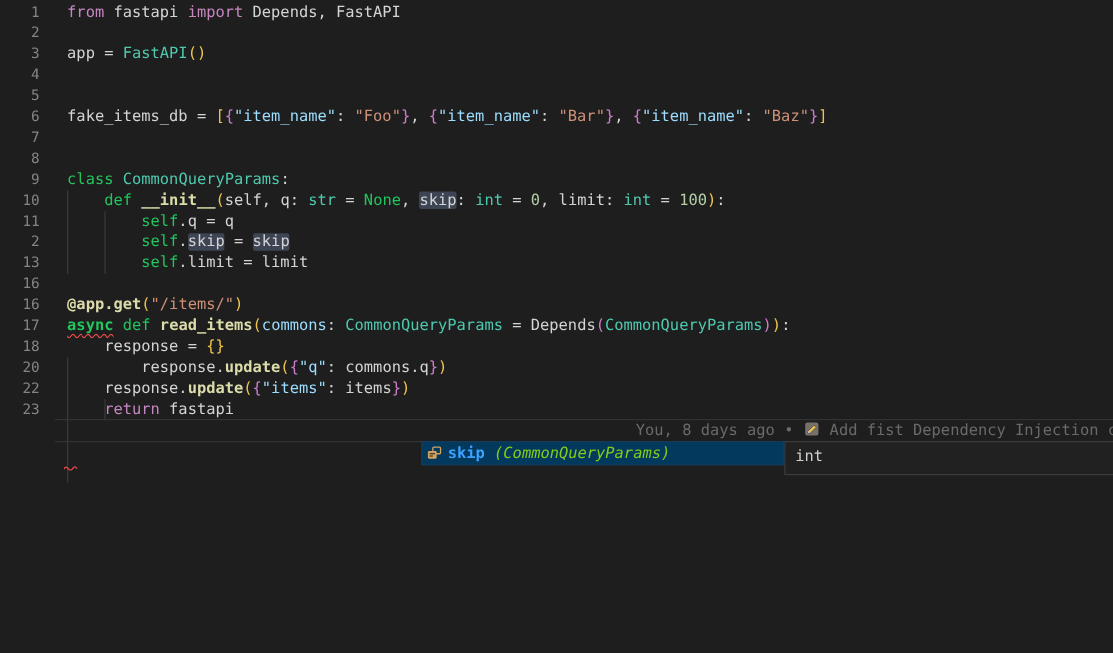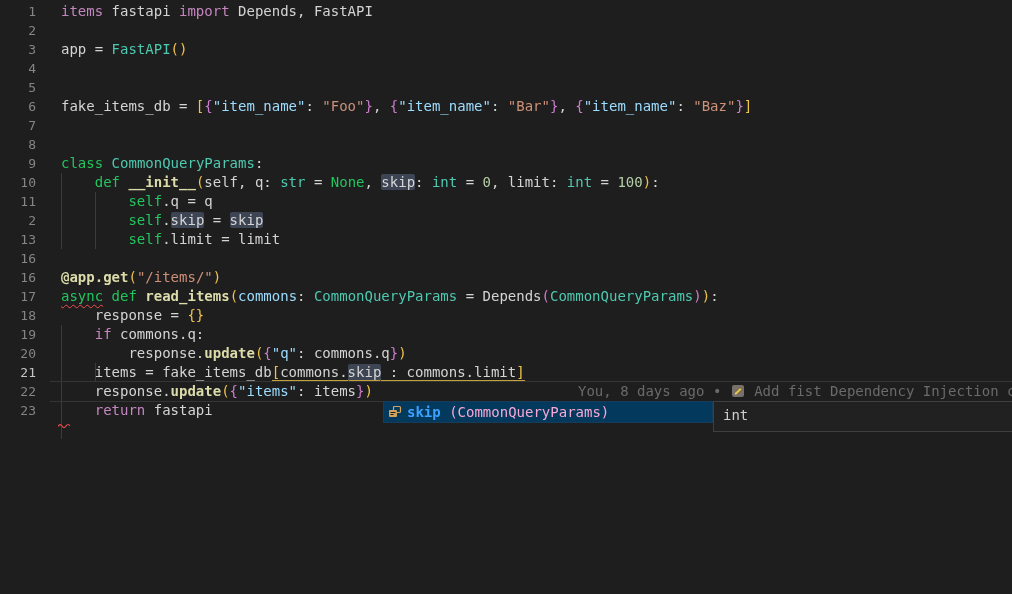--- a/index.html
+++ b/index.html
@@ -22,73 +22,71 @@
   .cls {color:#4ec9b0;}
   .fn  {color:#dcdcaa;font-weight:bold;}
   .str {color:#ce9178;}
   .key {color:#9cdcfe;}
   .num {color:#b5cea8;}
   .b1  {color:#eec34c;}
   .b2  {color:#cd7ccd;}
   .hl  {background:#3d4453;border-radius:2px;}
   .u   {border-bottom:1px solid #c5a13c;}
   .sq  {text-decoration:underline wavy #f14c4c 1px;text-underline-offset:3px;
-        text-decoration-skip-ink:none;}
+        text-decoration-skip-ink:none;font-weight:bold;}
   
   .indent-guide{position:absolute;width:1px;background:#3c3c3c;z-index:1;}
   #current-line{position:absolute;left:50px;right:0;top:381px;height:19px;
       border-top:1px solid #353535;border-bottom:1px solid #353535;z-index:1;}
   #blame{position:absolute;left:578px;top:382px;height:19px;line-height:19px;
       font-size:14px;color:#6a6a6a;white-space:pre;z-index:3;}
   #blame svg{vertical-align:-2px;margin:0 1px;}
   
   #suggest-row{position:absolute;left:383px;top:401px;width:330px;height:22px;
       background:#04395e;border:1px solid #163c5a;box-sizing:border-box;
       display:flex;align-items:center;z-index:6;font-size:14px;white-space:pre;}
   #suggest-row .kind{margin:0 4px 0 3px;display:flex;align-items:center;}
   #suggest-row .label{color:#3ca2ff;font-weight:bold;}
-  #suggest-row .detail{color:#f9a8d4;}
+  #suggest-row .detail{color:#84cc16;font-style:italic;}
   #suggest-detail-panel{position:absolute;left:713px;top:401px;width:310px;height:31px;
       background:#212122;border:1px solid #3f3f3f;box-sizing:border-box;z-index:5;
       font-size:14px;color:#cfcfcf;padding:5px 0 0 9px;}
   #error-mark{position:absolute;left:58px;top:413px;z-index:3;}
 </style>
 </head>
 <body>
 
 <div id="editor">
 
   <div class="indent-guide" style="left:61px;top:173px;height:76px;"></div>
   <div class="indent-guide" style="left:95px;top:192px;height:57px;"></div>
   <div class="indent-guide" style="left:61px;top:325px;height:114px;"></div>
   <div class="indent-guide" style="left:95px;top:363px;height:19px;"></div>
 
   <div id="current-line"></div>
 
   <div id="code-lines">
-      <div class="line"><span class="ln">1</span><span class="code"><span class="ctrl">items</span><span class="p"> fastapi </span><span class="ctrl">import</span><span class="p"> Depends, FastAPI</span></span></div>
+      <div class="line"><span class="ln">1</span><span class="code"><span class="ctrl">from</span><span class="p"> fastapi </span><span class="ctrl">import</span><span class="p"> Depends, FastAPI</span></span></div>
       <div class="line"><span class="ln">2</span><span class="code"></span></div>
       <div class="line"><span class="ln">3</span><span class="code"><span class="p">app = </span><span class="cls">FastAPI</span><span class="b1">()</span></span></div>
       <div class="line"><span class="ln">4</span><span class="code"></span></div>
       <div class="line"><span class="ln">5</span><span class="code"></span></div>
       <div class="line"><span class="ln">6</span><span class="code"><span class="p">fake_items_db = </span><span class="b1">[</span><span class="b2">{</span><span class="key">"item_name"</span><span class="p">: </span><span class="str">"Foo"</span><span class="b2">}</span><span class="p">, </span><span class="b2">{</span><span class="key">"item_name"</span><span class="p">: </span><span class="str">"Bar"</span><span class="b2">}</span><span class="p">, </span><span class="b2">{</span><span class="key">"item_name"</span><span class="p">: </span><span class="str">"Baz"</span><span class="b2">}</span><span class="b1">]</span></span></div>
       <div class="line"><span class="ln">7</span><span class="code"></span></div>
       <div class="line"><span class="ln">8</span><span class="code"></span></div>
       <div class="line"><span class="ln">9</span><span class="code"><span class="kw">class</span><span class="p"> </span><span class="cls">CommonQueryParams</span><span class="p">:</span></span></div>
       <div class="line"><span class="ln">10</span><span class="code"><span class="p">    </span><span class="kw">def</span><span class="p"> </span><span class="fn">__init__</span><span class="b1">(</span><span class="p">self, q: </span><span class="cls">str</span><span class="p"> = </span><span class="kw">None</span><span class="p">, </span><span class="hl">skip</span><span class="p">: </span><span class="cls">int</span><span class="p"> = </span><span class="num">0</span><span class="p">, limit: </span><span class="cls">int</span><span class="p"> = </span><span class="num">100</span><span class="b1">)</span><span class="p">:</span></span></div>
       <div class="line"><span class="ln">11</span><span class="code"><span class="p">        </span><span class="kw">self</span><span class="p">.q = q</span></span></div>
       <div class="line"><span class="ln">2</span><span class="code"><span class="p">        </span><span class="kw">self</span><span class="p">.</span><span class="hl">skip</span><span class="p"> = </span><span class="hl">skip</span></span></div>
       <div class="line"><span class="ln">13</span><span class="code"><span class="p">        </span><span class="kw">self</span><span class="p">.limit = limit</span></span></div>
       <div class="line"><span class="ln">16</span><span class="code"></span></div>
       <div class="line"><span class="ln">16</span><span class="code"><span class="fn">@app.get</span><span class="b1">(</span><span class="str">"/items/"</span><span class="b1">)</span></span></div>
       <div class="line"><span class="ln">17</span><span class="code"><span class="kw sq">async</span><span class="p"> </span><span class="kw">def</span><span class="p"> </span><span class="fn">read_items</span><span class="b1">(</span><span class="key">commons</span><span class="p">: </span><span class="cls">CommonQueryParams</span><span class="p"> = Depends</span><span class="b2">(</span><span class="cls">CommonQueryParams</span><span class="b2">)</span><span class="b1">)</span><span class="p">:</span></span></div>
       <div class="line"><span class="ln">18</span><span class="code"><span class="p">    response = </span><span class="b1">{}</span></span></div>
-      <div class="line"><span class="ln">19</span><span class="code"><span class="p">    </span><span class="ctrl">if</span><span class="p"> commons.q:</span></span></div>
       <div class="line"><span class="ln">20</span><span class="code"><span class="p">        response.</span><span class="fn">update</span><span class="b1">(</span><span class="b2">{</span><span class="key">"q"</span><span class="p">: commons.q</span><span class="b2">}</span><span class="b1">)</span></span></div>
-      <div class="line"><span class="ln active">21</span><span class="code"><span class="p">    items = fake_items_db</span><span class="b1 u">[</span><span class="p u">commons.</span><span class="hl u">skip</span><span class="p u"> : commons.limit</span><span class="b1 u">]</span></span></div>
       <div class="line"><span class="ln">22</span><span class="code"><span class="p">    response.</span><span class="fn">update</span><span class="b1">(</span><span class="b2">{</span><span class="key">"items"</span><span class="p">: items</span><span class="b2">}</span><span class="b1">)</span></span></div>
       <div class="line"><span class="ln">23</span><span class="code"><span class="p">    </span><span class="ctrl">return</span><span class="p"> fastapi</span></span></div>
     </div>
 
   <div id="blame"><span>You, 8 days ago</span><span> </span><span>•</span><span> </span><span><svg width="14" height="14" viewBox="0 0 14 14">
           <rect x="1" y="1" width="12" height="12" rx="2" fill="#77716a"></rect>
           <path d="M3.5 10.5 L4 8.5 L9 3.5 L11 5.5 L6 10.5 Z" fill="#e7c14c" stroke="#3a3a3a" stroke-width="0.6"></path>
           <path d="M3.5 10.5 L4 8.5 L6 10.5 Z" fill="#d4d4d4"></path>
         </svg></span><span> </span><span>Add fist Dependency Injection c</span></div>
 

